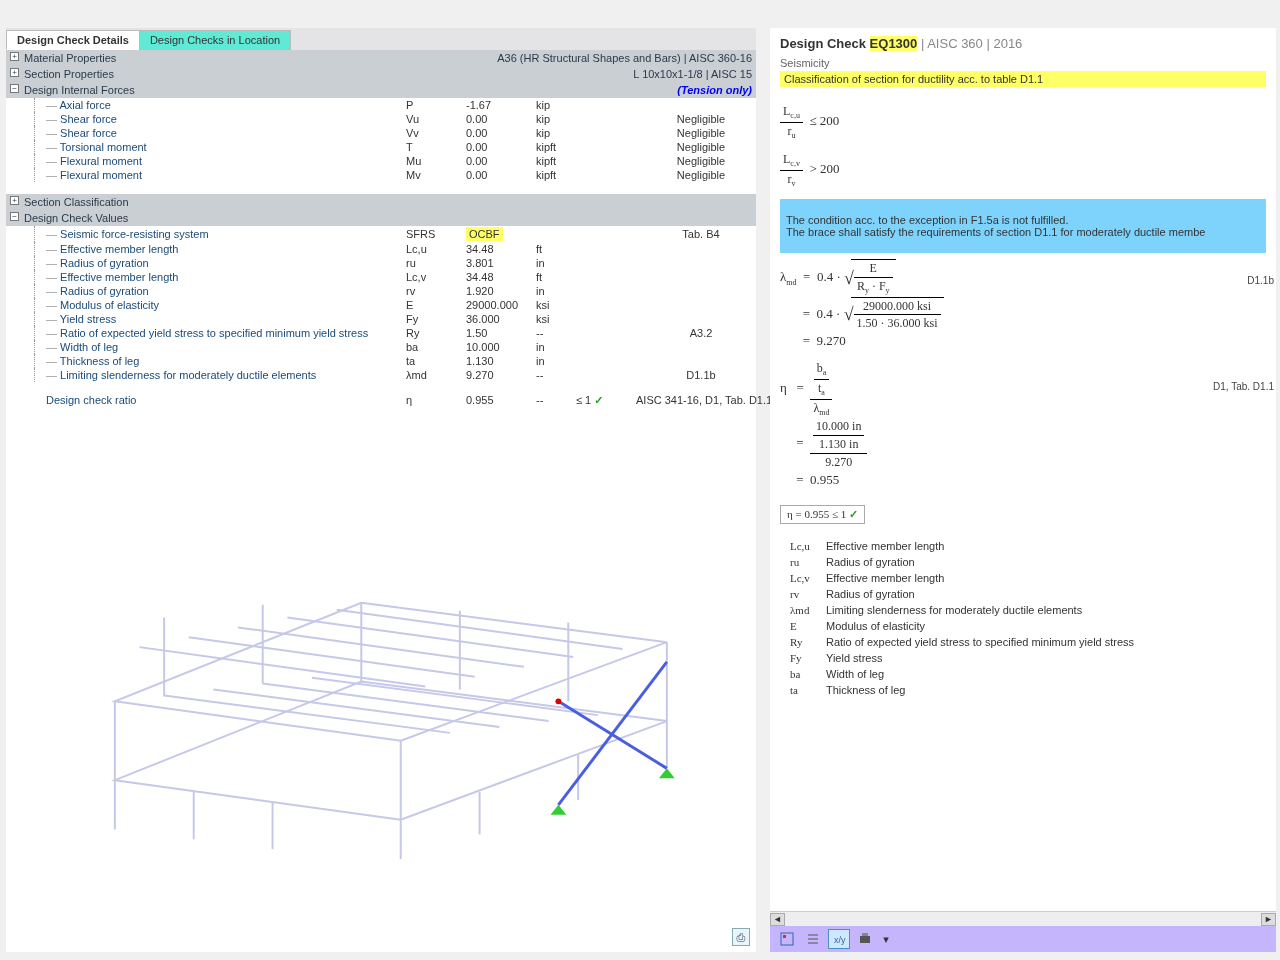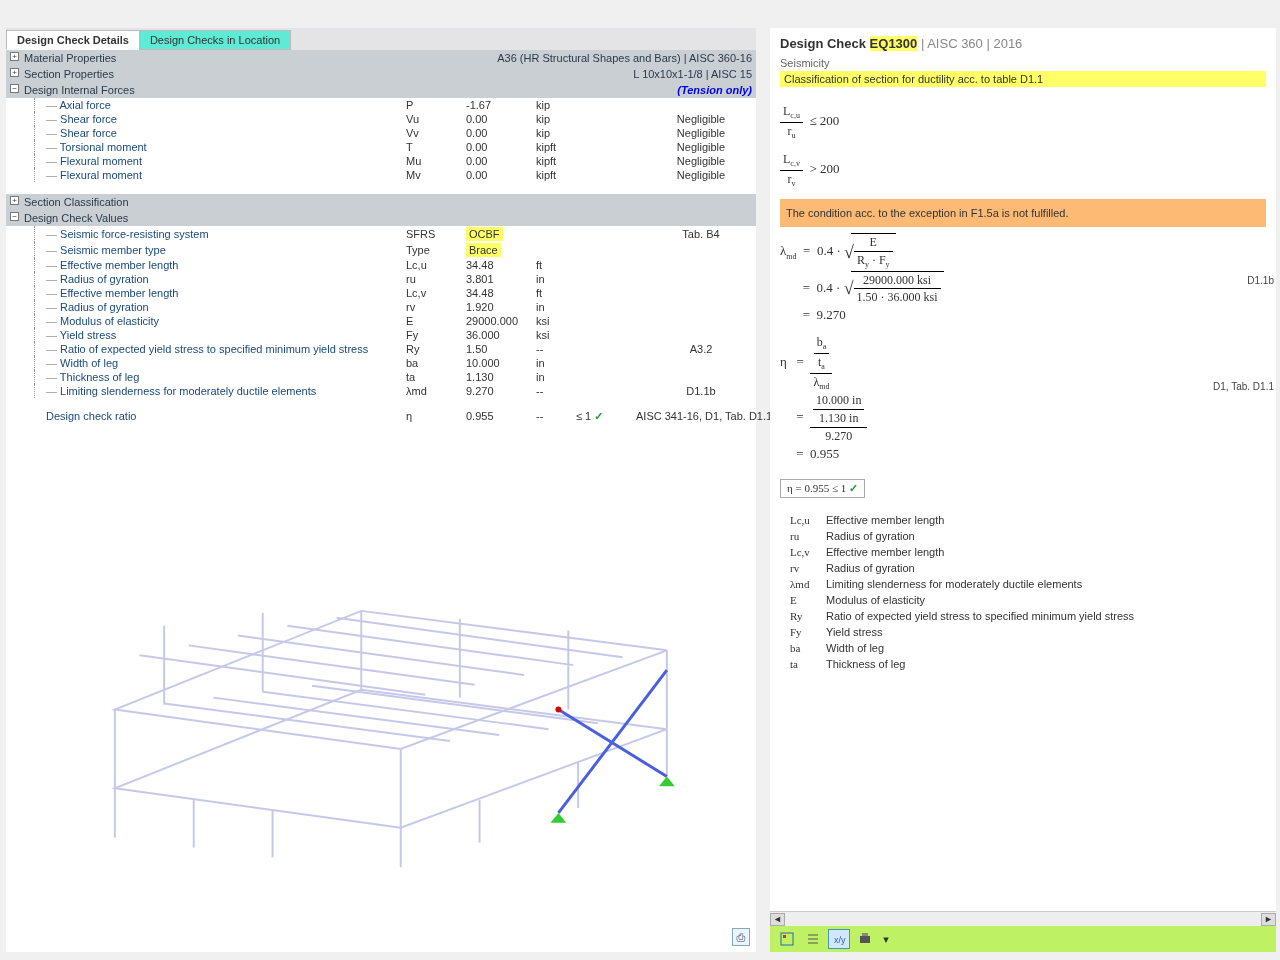--- a/index.html
+++ b/index.html
@@ -41,37 +41,37 @@
 .rp-classif { background: #ffff66; margin: 0 10px 6px; padding: 2px 4px; font-size: 11px; }
 
 .rp-body { padding: 4px 10px; overflow-y: auto; flex: 1; position: relative; }
 .formula-block { font-family: "Times New Roman", serif; font-size: 13px; margin: 6px 0 10px; line-height: 1.4; }
 .frac { display: inline-block; vertical-align: middle; text-align: center; }
 .frac .num { display: block; border-bottom: 1px solid #000; padding: 0 3px; font-size: 12px; }
 .frac .den { display: block; padding: 0 3px; font-size: 12px; }
 .sqrt { border-top: 1px solid #000; padding: 0 3px; display: inline-block; }
 .sqrt-sym { font-size: 18px; vertical-align: middle; margin-right: -3px; }
 
-.warning-box { background: #fdba74; padding: 8px 6px; font-size: 11px; margin: 6px 0; }
+.warning-box { background: #7dd3fc; padding: 15px 6px; font-size: 11px; margin: 6px 0; }
 
 .ref-tag { position: absolute; right: 2px; font-size: 10px; color: #444; }
 
 .result-box { border: 1px solid #aaa; padding: 2px 6px; display: inline-block; font-family: "Times New Roman", serif; margin-top: 6px; }
 .check-ok { color: #2a9d2a; font-weight: 700; }
 
 .legend { padding: 14px 10px; font-size: 11px; }
 .legend-row { display: grid; grid-template-columns: 36px 1fr; padding: 2px 0; }
 .legend-row .sym { font-family: "Times New Roman", serif; }
 .sub { font-size: 8px; vertical-align: sub; }
 
 .rp-scrollbar { height: 15px; background: #eee; border-top: 1px solid #ccc; display: flex; align-items: center; }
 .sb-arrow { width: 15px; height: 13px; background: #ddd; border: 1px solid #aaa; text-align: center; font-size: 9px; line-height: 11px; cursor: pointer; }
 .sb-track { flex: 1; }
 
-.rp-toolbar { height: 26px; display: flex; align-items: center; gap: 4px; padding: 3px 6px; background: #bef264; text-align: center; }
+.rp-toolbar { height: 26px; display: flex; align-items: center; gap: 4px; padding: 3px 6px; background: #c4b5fd; text-align: center; }
 .tb-btn { width: 22px; height: 20px; border: 1px solid transparent; display: flex; align-items: center; justify-content: center; cursor: pointer; }
 .tb-btn.active { border-color: #4a90c0; background: #d0e8ff; }
 </style>
 </head>
 <body>
 
 <div class="left-panel">
   <div class="tabs">
     <div class="tab active">Design Check Details</div>
     <div class="tab">Design Checks in Location</div>
@@ -156,28 +156,20 @@
         <span></span>
     </div>
     <div id="check-rows">
         <div class="tree-row">
           <span class="name">Seismic force-resisting system</span>
           <span>SFRS</span>
           <span class="val"><span class="hl-cell">OCBF</span></span>
           <span class="unit"></span>
           <span></span>
           <span class="extra">Tab. B4</span>
-        </div>
-        <div class="tree-row">
-          <span class="name">Seismic member type</span>
-          <span>Type</span>
-          <span class="val"><span class="hl-cell">Brace</span></span>
-          <span class="unit"></span>
-          <span></span>
-          <span class="extra"></span>
         </div>
         <div class="tree-row">
           <span class="name">Effective member length</span>
           <span>Lc,u</span>
           <span class="val">34.48</span>
           <span class="unit">ft</span>
           <span></span>
           <span class="extra"></span>
         </div>
         <div class="tree-row">
@@ -320,20 +312,21 @@
       <span class="frac"><span class="num">L<span class="sub">c,u</span></span><span class="den">r<span class="sub">u</span></span></span>
       &nbsp;<span>≤</span>&nbsp;<span>200</span>
     </div>
     <div class="formula-block">
       <span class="frac"><span class="num">L<span class="sub">c,v</span></span><span class="den">r<span class="sub">v</span></span></span>
       &nbsp;<span>&gt;</span>&nbsp;<span>200</span>
     </div>
 
     <div class="warning-box">
       <div>The condition acc. to the exception in F1.5a is not fulfilled.</div>
+      <div>The brace shall satisfy the requirements of section D1.1 for moderately ductile membe</div>
     </div>
 
     <div class="ref-tag" style="top:182px">D1.1b</div>
     <div class="formula-block">
       λ<span class="sub">md</span>&nbsp;&nbsp;=&nbsp;&nbsp;<span>0.4</span> · <span class="sqrt-sym">√</span><span class="sqrt"><span class="frac"><span class="num">E</span><span class="den">R<span class="sub">y</span> · F<span class="sub">y</span></span></span></span><br>
       &nbsp;&nbsp;&nbsp;&nbsp;&nbsp;&nbsp;&nbsp;=&nbsp;&nbsp;<span>0.4</span> · <span class="sqrt-sym">√</span><span class="sqrt"><span class="frac"><span class="num">29000.000 ksi</span><span class="den">1.50 · 36.000 ksi</span></span></span><br>
       &nbsp;&nbsp;&nbsp;&nbsp;&nbsp;&nbsp;&nbsp;=&nbsp;&nbsp;<span>9.270</span>
     </div>
 
     <div class="ref-tag" style="top:288px">D1, Tab. D1.1</div>

